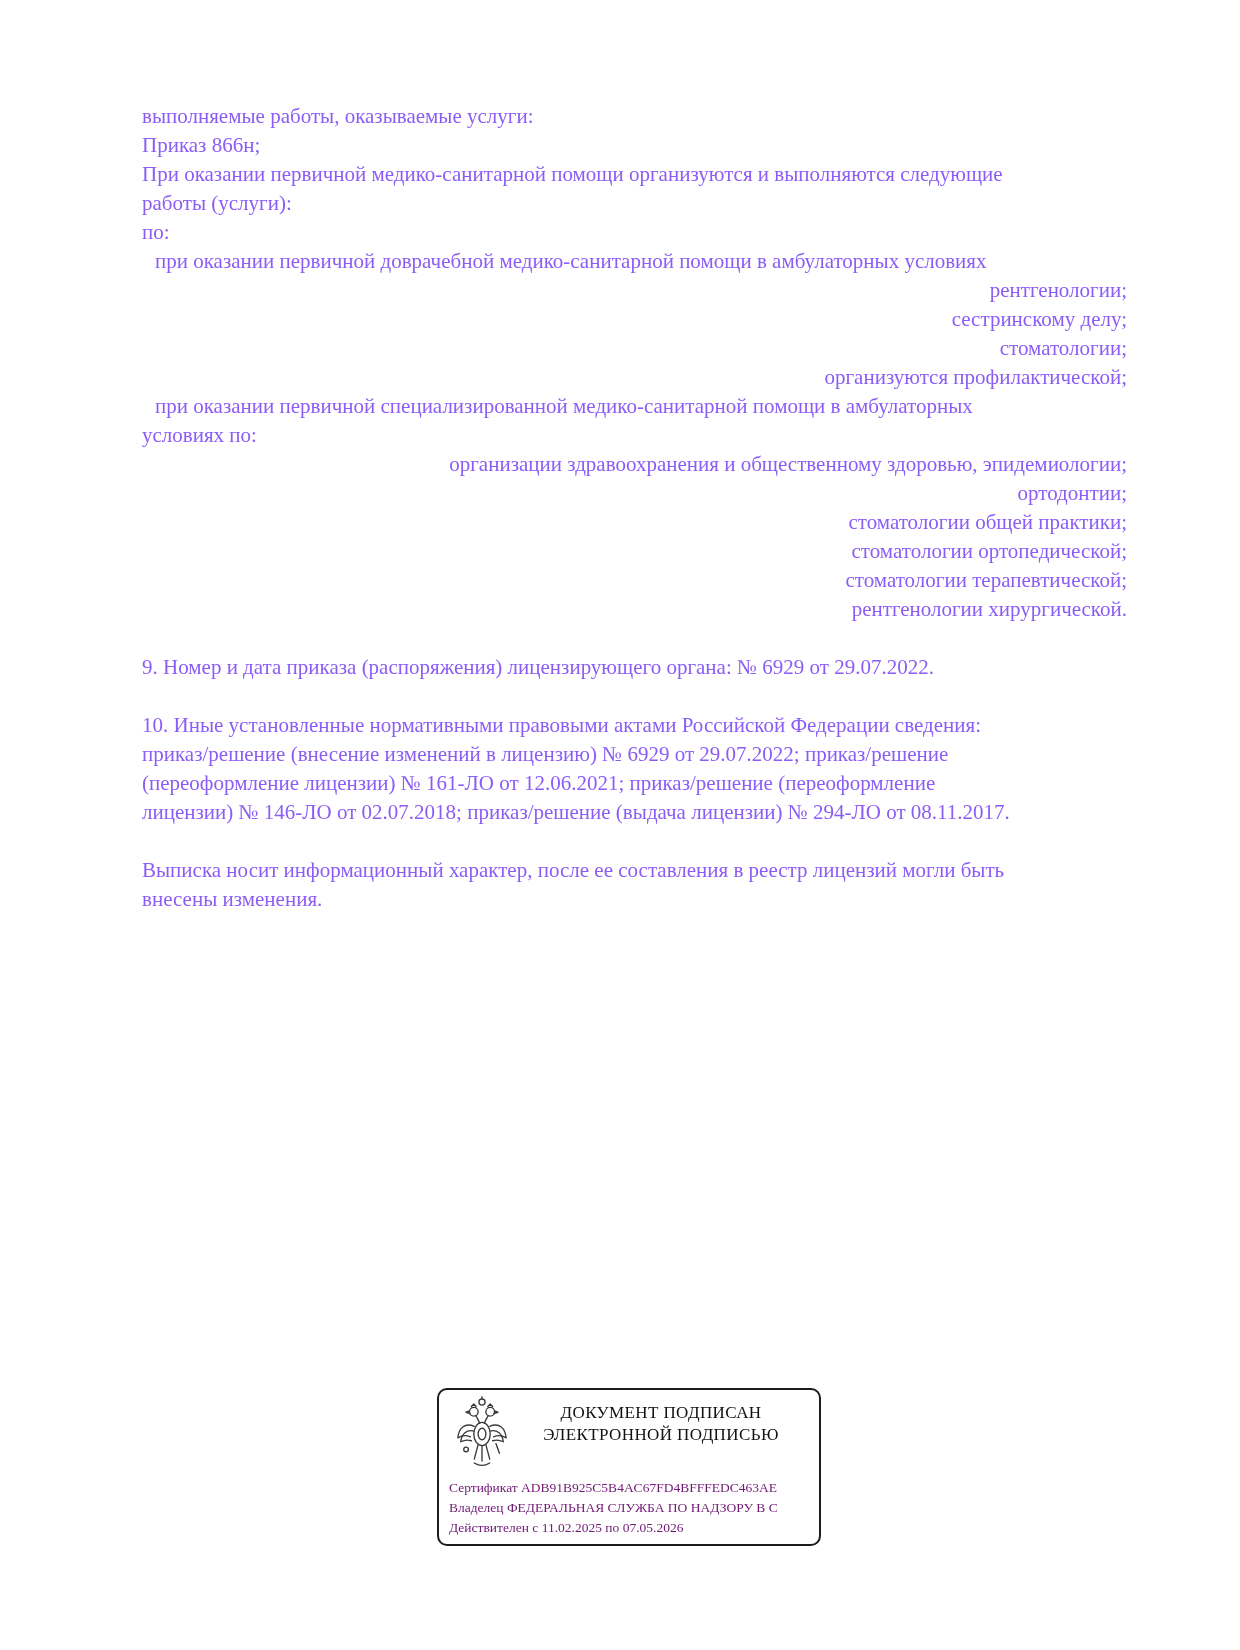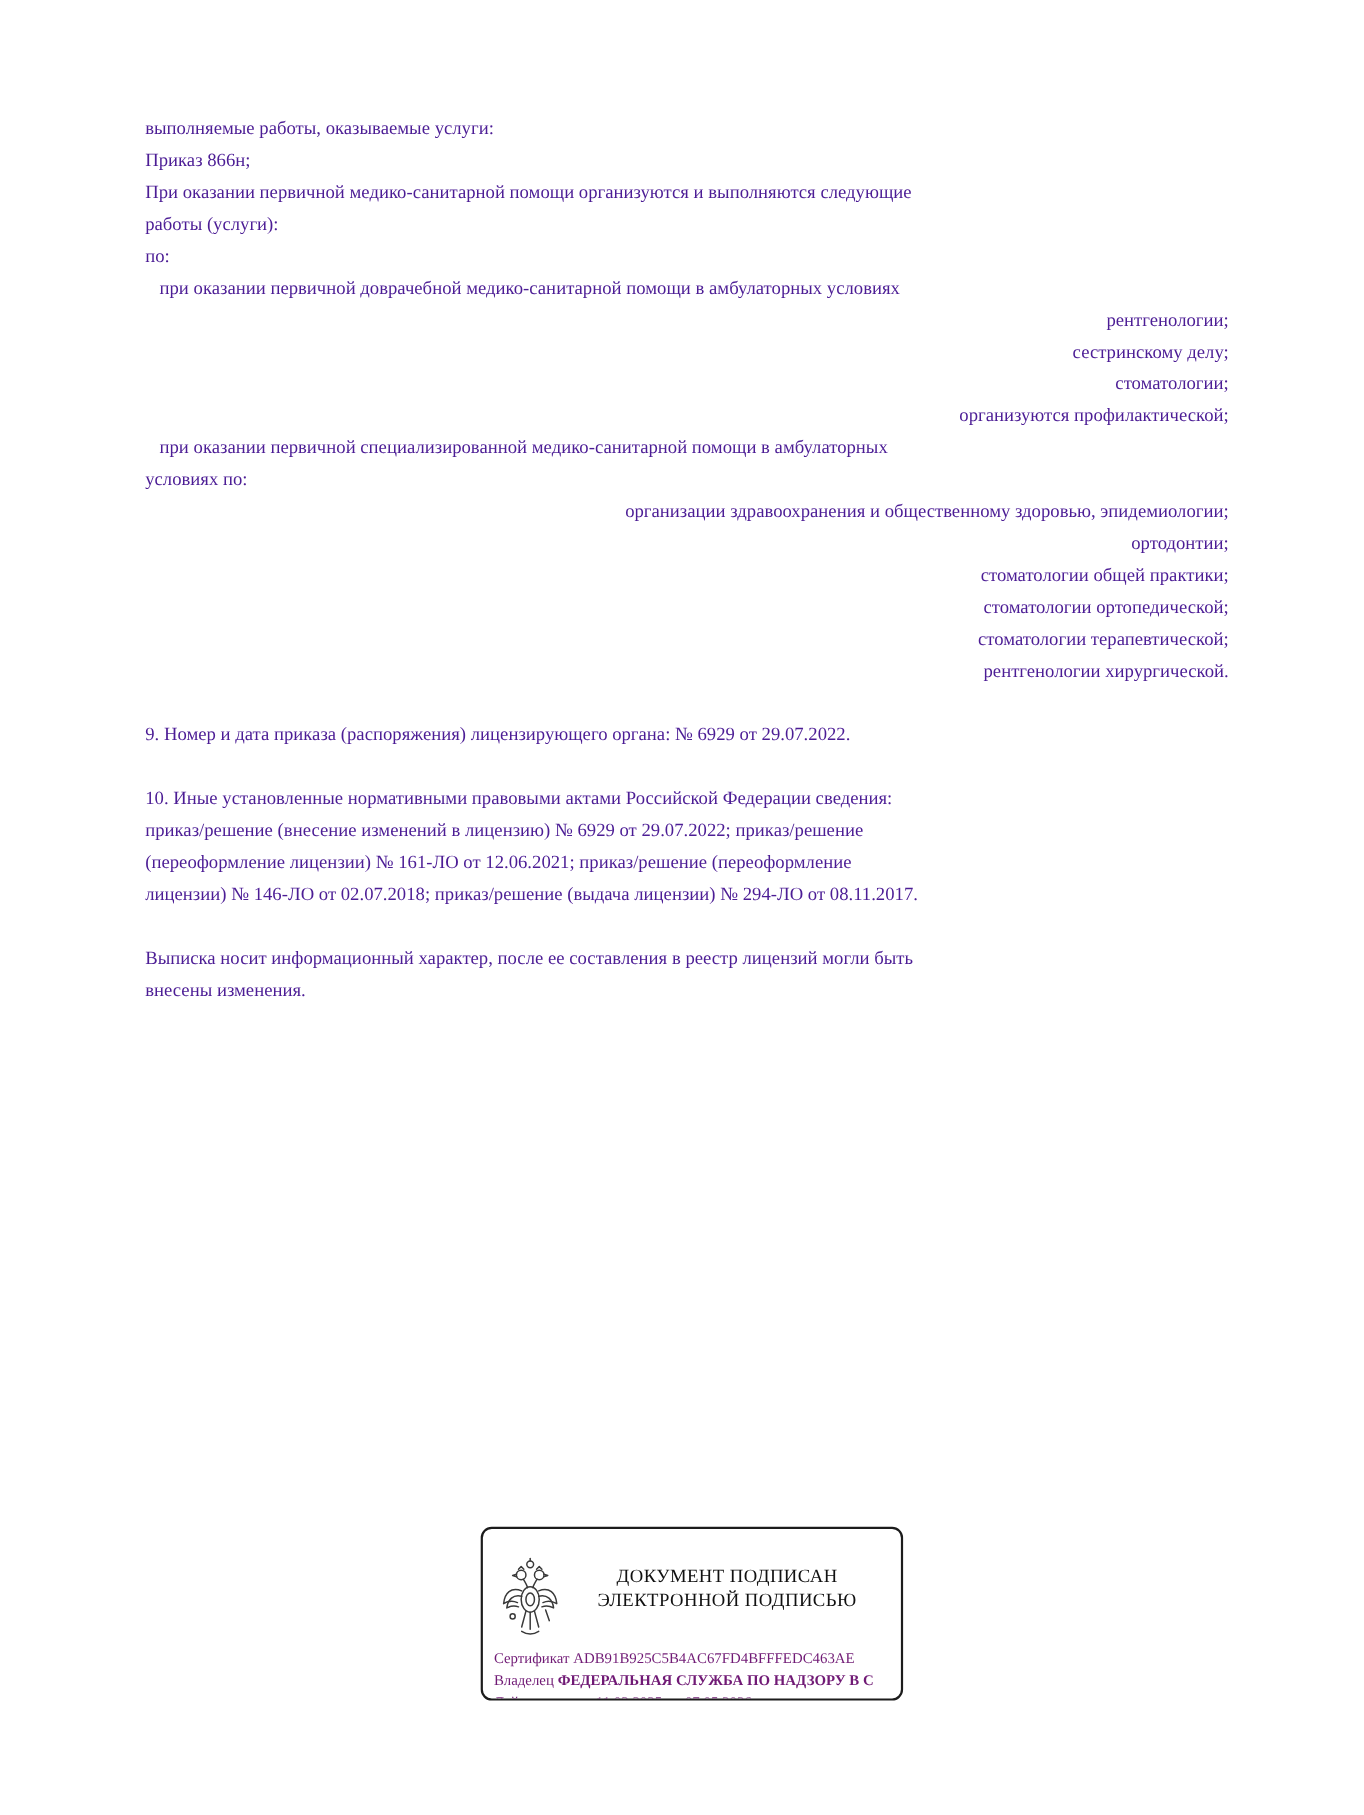--- a/index.html
+++ b/index.html
@@ -13,43 +13,43 @@
   }
   .page {
     position: relative;
     width: 1240px;
     height: 1650px;
     background: #ffffff;
     overflow: hidden;
   }
   .doc-body {
     position: absolute;
-    left: 132px;
+    left: 142px;
     top: 102px;
     width: 985px;
-    font-size: 17px;
+    font-size: 21px;
     line-height: 29px;
-    color: #4c1d95;
+    color: #8b5cf6;
   }
   .line { white-space: pre-wrap; }
   .line.indent-1 { padding-left: 13px; }
   .line.indent-2 { padding-left: 26px; text-align: right; }
   .line.blank { height: 29px; }
 
   
   .stamp {
     position: absolute;
     left: 437px;
     top: 1388px;
     width: 384px;
     height: 158px;
     border: 2px solid #1c1c1c;
     border-radius: 10px;
     background: #ffffff;
-    padding: 20px 8px 6px 10px;
+    padding: 0 8px 6px 10px;
     overflow: hidden;
   }
   .stamp-top {
     display: flex;
     align-items: flex-start;
     height: 88px;
   }
   .eagle {
     flex: 0 0 58px;
     width: 58px;
@@ -68,21 +68,21 @@
   }
   .stamp-rows {
     font-size: 13.5px;
     line-height: 20px;
     color: #701a75;
   }
   .stamp-row {
     white-space: nowrap;
     overflow: hidden;
   }
-  .owner-value { font-weight: bold; }
+  .owner-value { font-weight: normal; }
 </style>
 </head>
 <body>
 
 <div class="page">
 
   <div class="doc-body">
       <div class="line indent-0">выполняемые работы, оказываемые услуги:</div>
       <div class="line indent-0">Приказ 866н;</div>
       <div class="line indent-0">При оказании первичной медико-санитарной помощи организуются и выполняются следующие</div>

